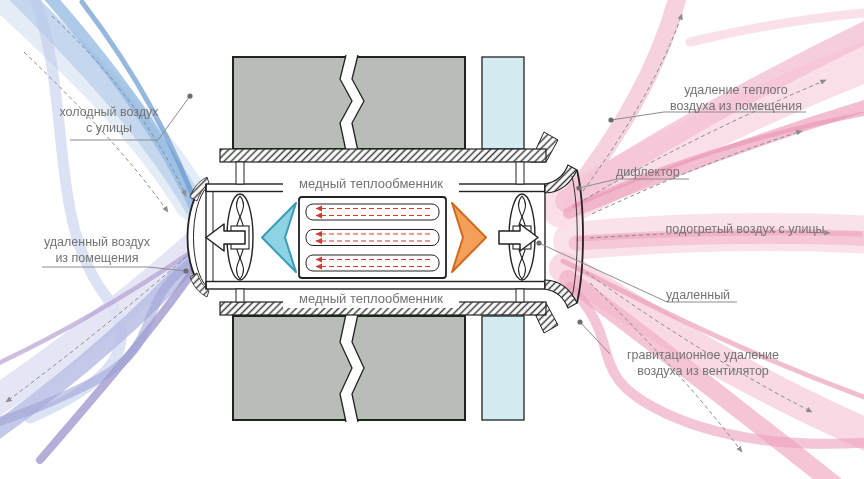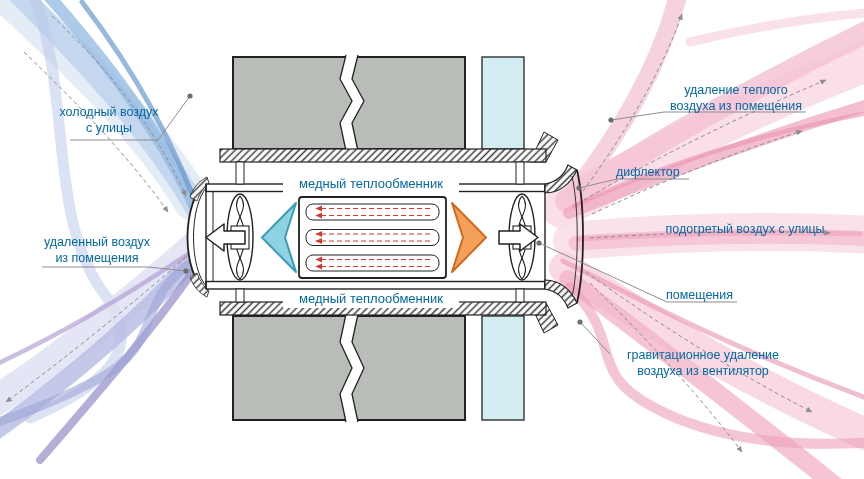--- a/index.html
+++ b/index.html
@@ -1,19 +1,19 @@
 <!DOCTYPE html>
 <html><head>
 <meta charset="utf-8">
 <style>
   html,body{margin:0;padding:0;background:#fff}
   .stage{position:relative;width:864px;height:479px;overflow:hidden;background:#fff;
          font-family:"Liberation Sans",sans-serif}
   .stage > svg{position:absolute;left:0;top:0;display:block}
-  .lbl{position:absolute;color:#0369a1;font-size:12.5px;line-height:1.3;
+  .lbl{position:absolute;color:#737373;font-size:12.5px;line-height:1.3;
        white-space:pre-line;text-align:center}
   .lbl.left{text-align:left}
   .lbl.onwhite{background:#fff;font-size:13px;padding:0 3px}
 </style>
 </head>
 <body>
 
 <div class="stage">
 <svg width="864" height="479" viewBox="0 0 864 479">
   <defs>
@@ -168,16 +168,16 @@
 <div class="lbl" style="left:34px;top:104px;width:150px">холодный воздух
 с улицы</div>
 <div class="lbl" style="left:22px;top:234px;width:150px">удаленный воздух
 из помещения</div>
 <div class="lbl onwhite" style="left:283px;top:176px;width:170px">медный теплообменник</div>
 <div class="lbl onwhite" style="left:283px;top:291px;width:170px">медный теплообменник</div>
 <div class="lbl" style="left:636px;top:82px;width:200px">удаление теплого
 воздуха из помещения</div>
 <div class="lbl" style="left:638px;top:221px;width:214px">подогретый воздух с улицы</div>
 <div class="lbl left" style="left:616px;top:164px;width:110px">дифлектор</div>
-<div class="lbl left" style="left:666px;top:287px;width:100px">помещения</div>
+<div class="lbl left" style="left:666px;top:287px;width:100px">удаленный</div>
 <div class="lbl" style="left:598px;top:347px;width:210px">гравитационное удаление
 воздуха из вентилятор</div>
 </div>
 
 </body></html>

